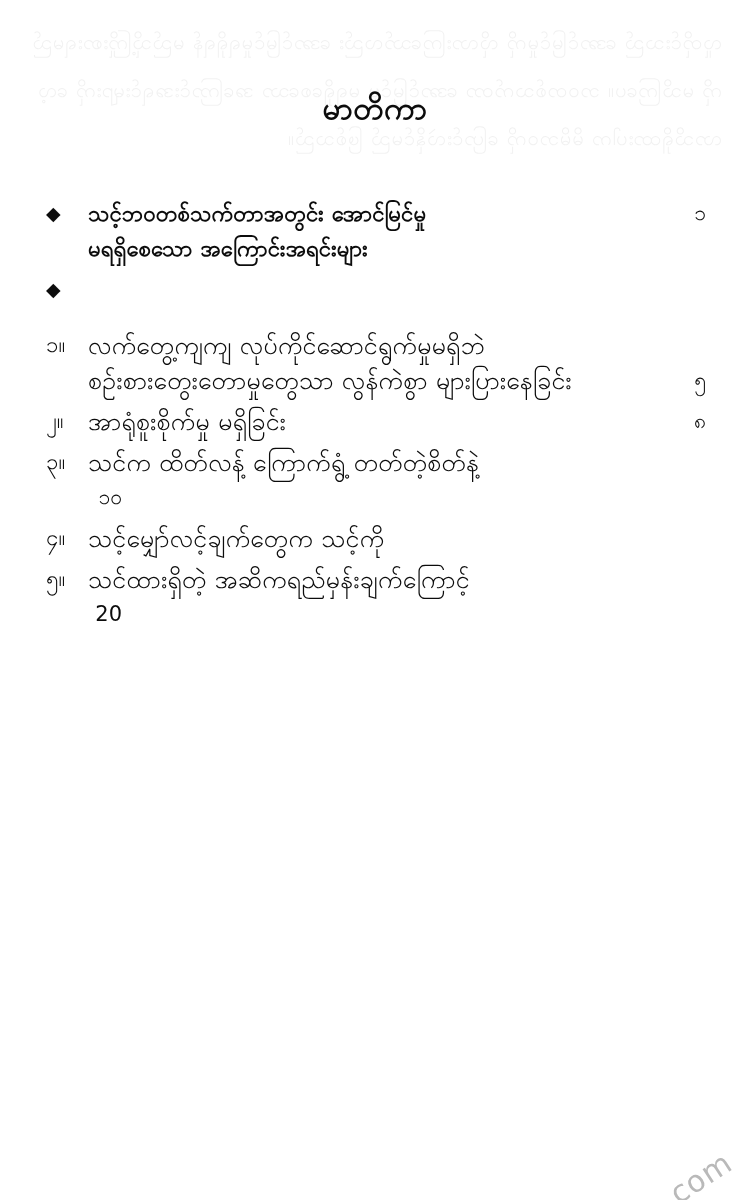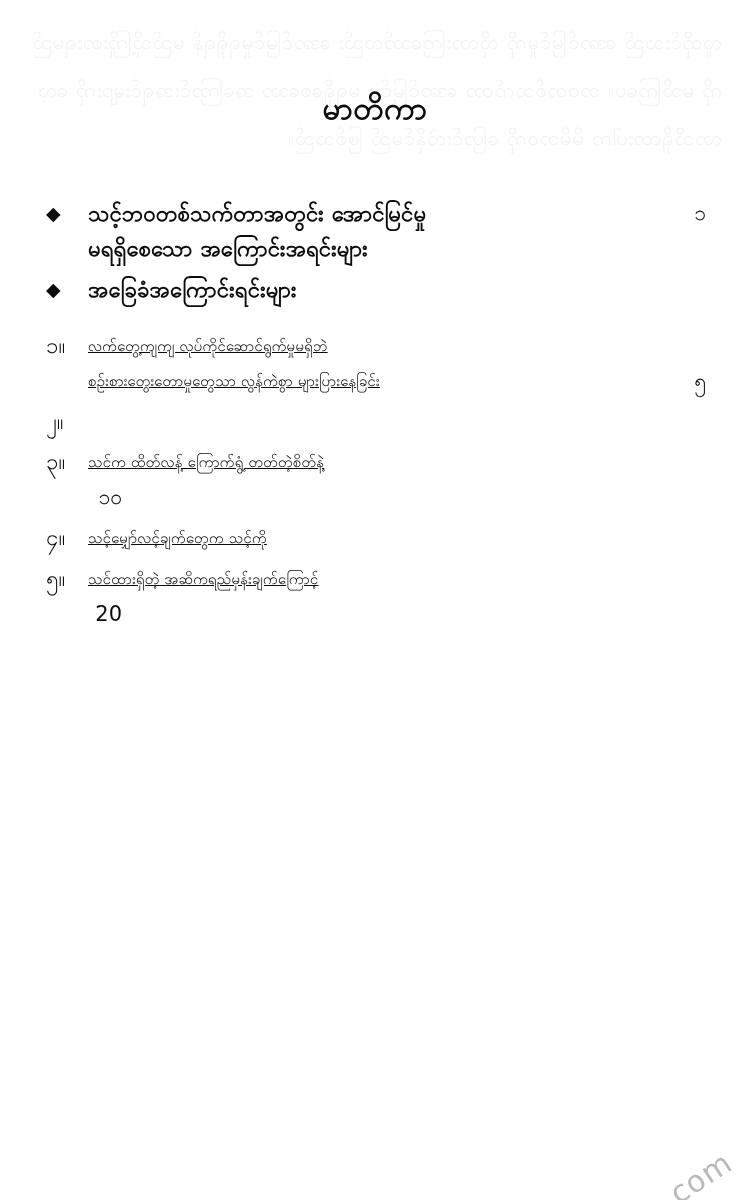--- a/index.html
+++ b/index.html
@@ -90,22 +90,21 @@
 
   .entry-text {
     font-size: 22px;
     font-weight: 700;
     color: #0c0c0c;
     letter-spacing: 0.2px;
   }
 
   .entry-text.sub {
     font-weight: 500;
-    font-size: 15px;
-    text-decoration: underline;
+    font-size: 25px;
   }
 
   .page-num {
     flex: 0 0 auto;
     font-size: 21px;
     font-weight: 500;
     color: #0c0c0c;
     min-width: 34px;
     text-align: right;
   }
@@ -156,24 +155,20 @@
           <div class="entry-line">
             <span class="entry-text">မရရှိစေသော  အကြောင်းအရင်းများ</span>
             <span class="page-num empty"></span>
           </div>
         </div>
       </div>
 
       <div class="toc-entry">
         <div class="marker diamond">◆</div>
         <div class="entry-body">
-          <div class="entry-line">
-            <span class="entry-text">အခြေခံအကြောင်းရင်းများ</span>
-            <span class="page-num empty"></span>
-          </div>
         </div>
       </div>
 
     </div>
 
     <div class="group-numbered">
 
       <div class="toc-entry">
         <div class="marker">၁။</div>
         <div class="entry-body">
@@ -184,20 +179,24 @@
           <div class="entry-line">
             <span class="entry-text sub">စဉ်းစားတွေးတောမှုတွေသာ လွန်ကဲစွာ များပြားနေခြင်း</span>
             <span class="page-num">၅</span>
           </div>
         </div>
       </div>
 
       <div class="toc-entry">
         <div class="marker">၂။</div>
         <div class="entry-body">
+          <div class="entry-line">
+            <span class="entry-text sub">အာရုံစူးစိုက်မှု မရှိခြင်း</span>
+            <span class="page-num">၈</span>
+          </div>
         </div>
       </div>
 
       <div class="toc-entry">
         <div class="marker">၃။</div>
         <div class="entry-body">
           <div class="entry-line">
             <span class="entry-text sub">သင်က ထိတ်လန့် ကြောက်ရွံ့ တတ်တဲ့စိတ်နဲ့</span>
             <span class="page-num empty"></span>
           </div>

